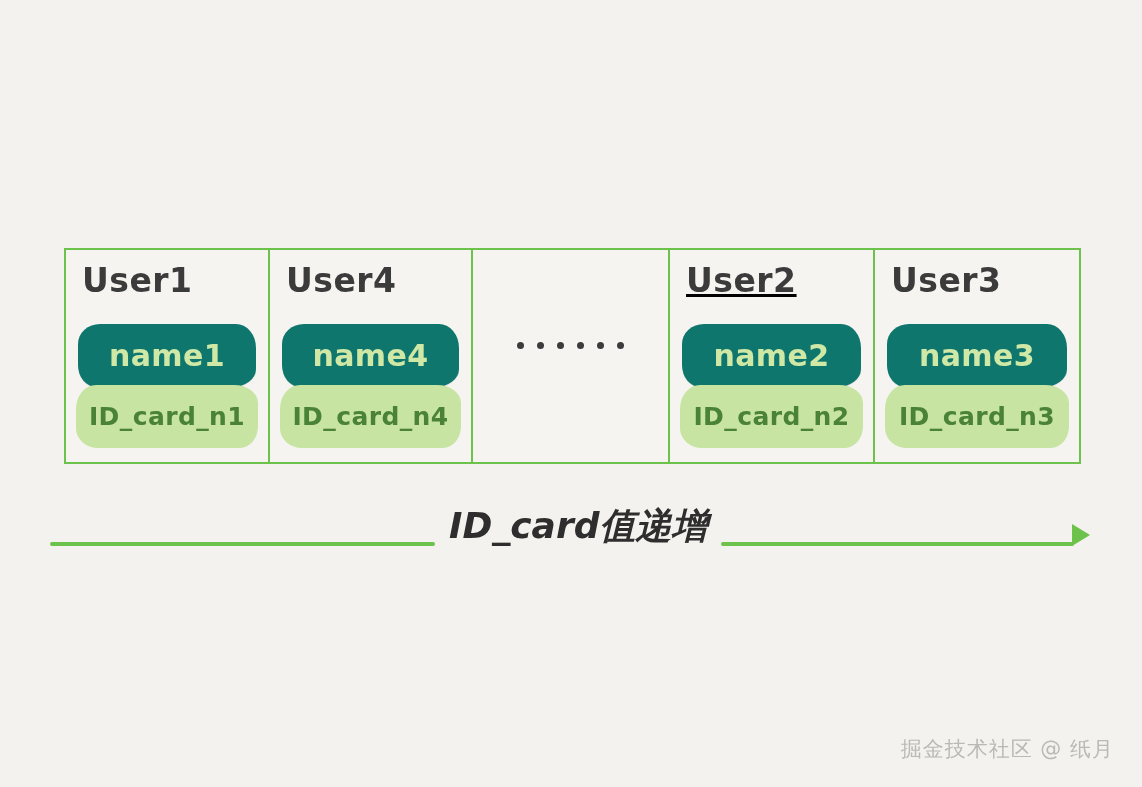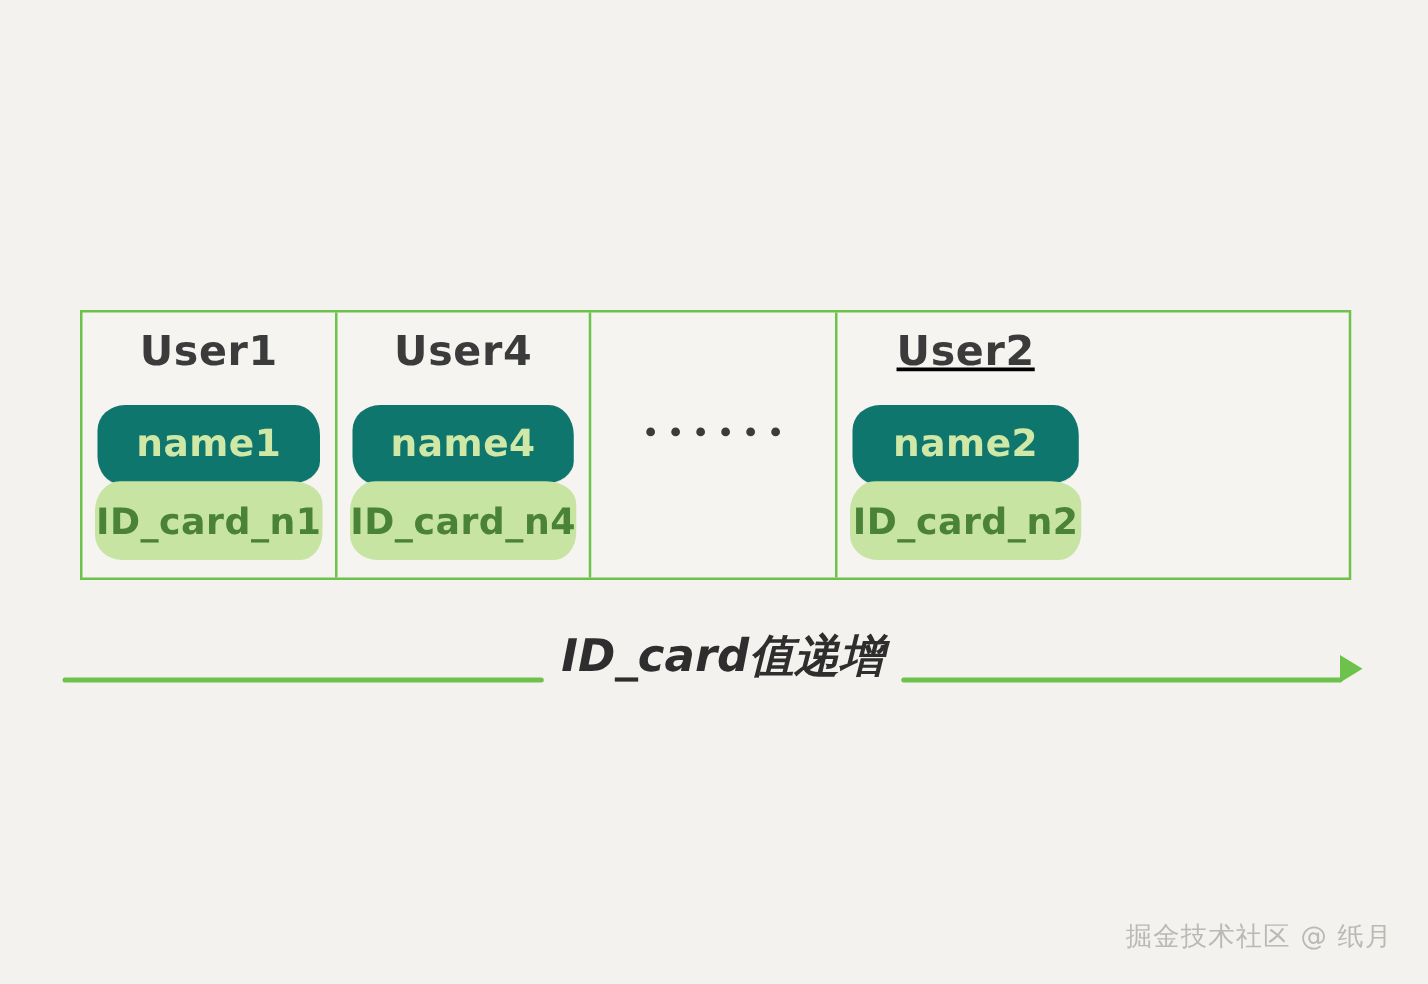--- a/index.html
+++ b/index.html
@@ -34,21 +34,21 @@
     display: flex;
     background: #f5f4f0;
   }
 
   .cell {
     box-sizing: border-box;
     border-right: 2px solid #6cc24a;
     position: relative;
     display: flex;
     flex-direction: column;
-    align-items: center;
+    padding-left: 16px;
   }
   .cell:last-child { border-right: none; }
 
   .cell-user1 { width: 204px; }
   .cell-user4 { width: 203px; }
   .cell-gap   { width: 197px; }
   .cell-user2 { width: 205px; text-decoration: underline; }
   .cell-user3 { width: 204px; }
 
   .cell-title {
@@ -87,21 +87,21 @@
     border-radius: 22px 20px 24px 18px / 20px 24px 18px 22px;
     margin: 0 2px;
     box-shadow: 0 1px 0 rgba(0,0,0,0.06);
   }
 
   .pill-id {
     background: #c7e4a2;
     color: #4a8238;
     border-radius: 20px 24px 18px 22px / 24px 18px 22px 20px;
     margin: -2px 0 0 0;
-    font-size: 29px;
+    font-size: 25px;
   }
 
   
   .ellipsis {
     position: absolute;
     top: 92px;
     left: 0;
     right: 0;
     display: flex;
     justify-content: center;
@@ -200,20 +200,27 @@
     </div>
 
     <div class="cell cell-user2">
       <div class="cell-title">User2</div>
       <div class="pill-stack">
         <div class="pill pill-name">name2</div>
         <div class="pill pill-id">ID_card_n2</div>
       </div>
     </div>
 
+    <div class="cell cell-user3">
+      <div class="cell-title">User3</div>
+      <div class="pill-stack">
+        <div class="pill pill-name">name3</div>
+        <div class="pill pill-id">ID_card_n3</div>
+      </div>
+    </div>
 
   </div>
 
   <div class="arrow-row">
     <div class="arrow-line arrow-line-left"></div>
     <div class="arrow-caption">ID_card值递增</div>
     <div class="arrow-line arrow-line-right"></div>
     <div class="arrow-head"></div>
   </div>
 

